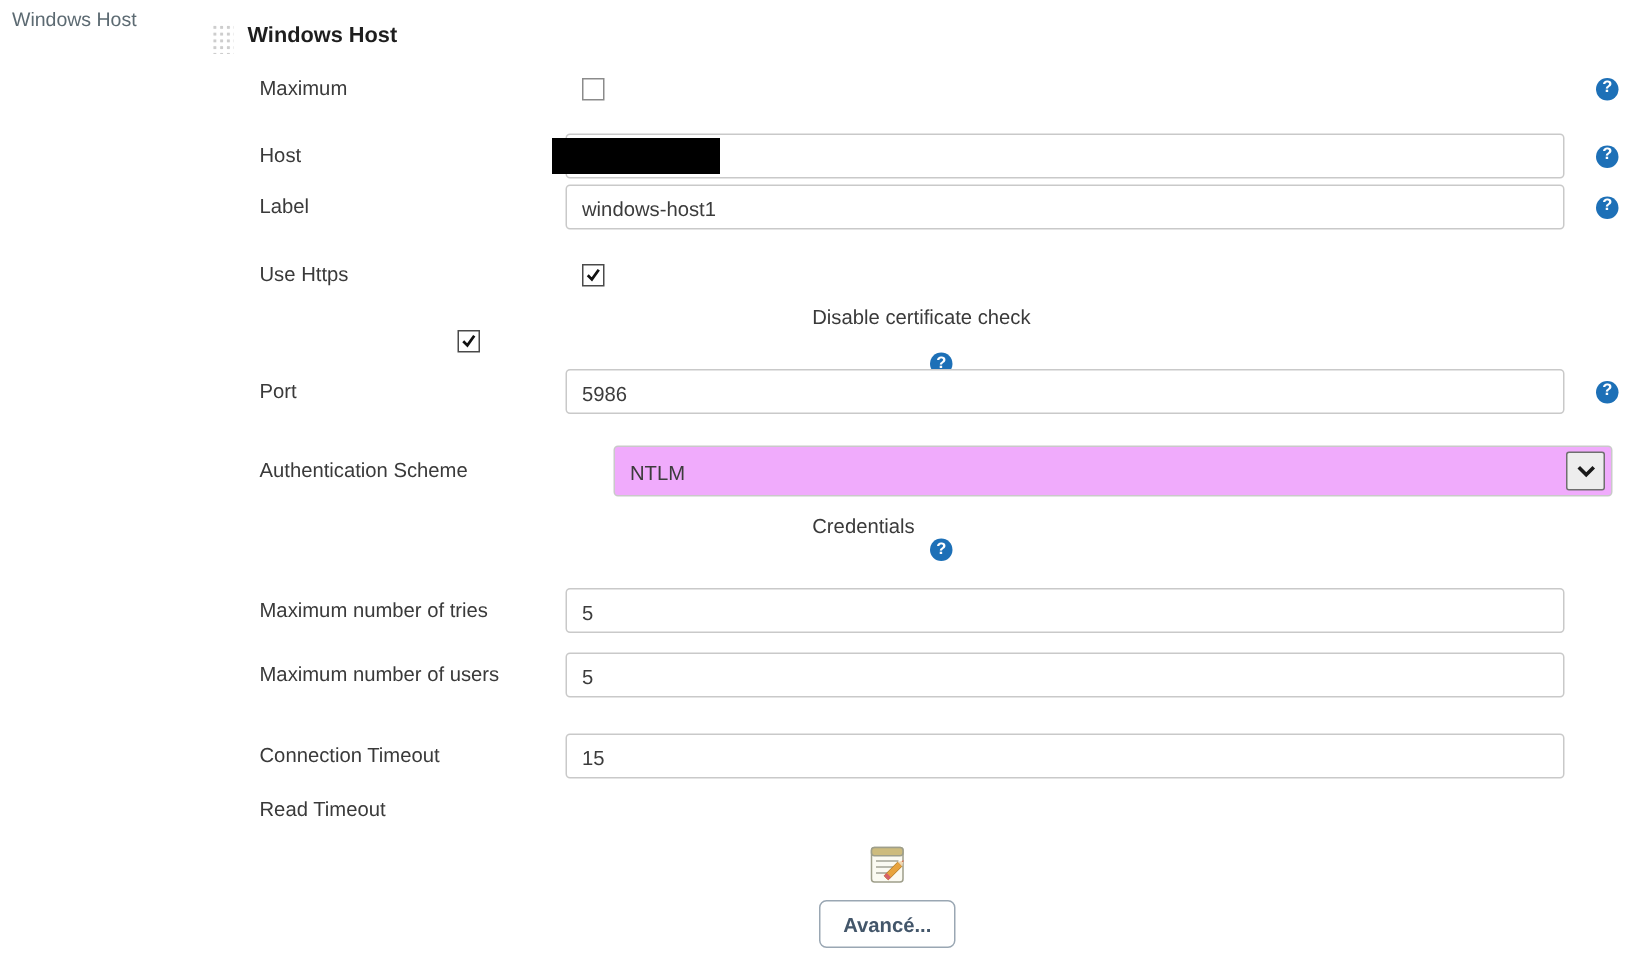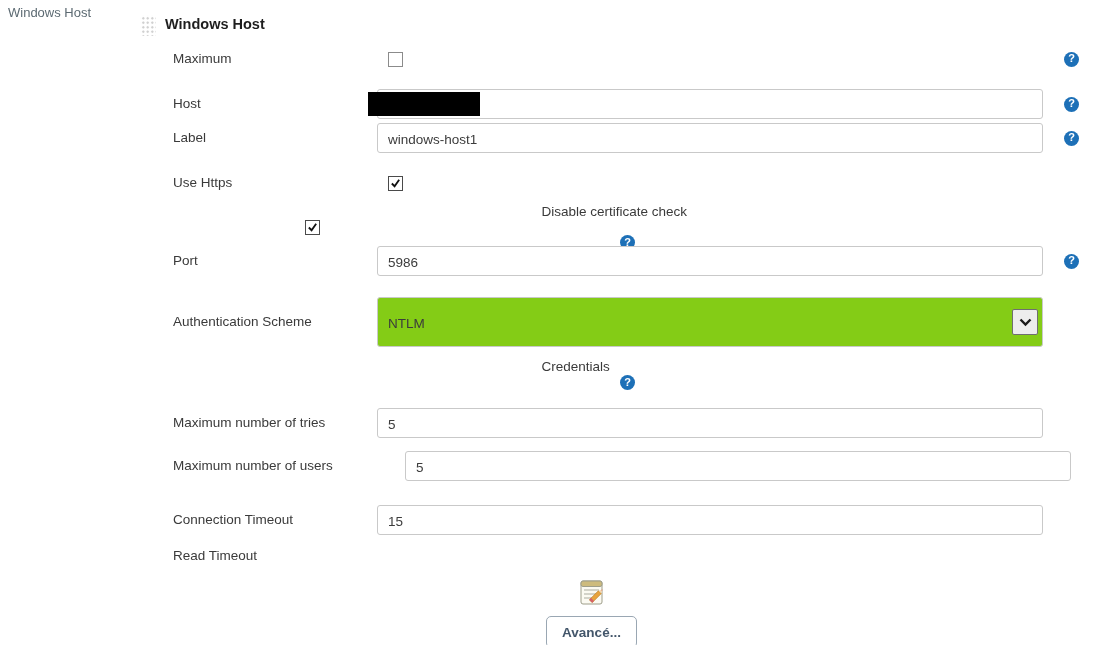--- a/index.html
+++ b/index.html
@@ -36,21 +36,21 @@
   input.text {
     width:100%; height:30px; border:1px solid #c9c9c9; border-radius:3px;
     padding:2px 10px 0 10px; font-size:13.5px; color:#3c3c3c; background:#fff;
     font-family:inherit; outline:none;
   }
   .redaction-host {
     position:absolute; left:11px; top:3px; width:112px; height:24px; background:#000;
   }
 
   .fakeselect {
-    height:50px; border:1px solid #c9c9c9; border-radius:3px; background:#84cc16;
+    height:34px; border:1px solid #c9c9c9; border-radius:3px; background:#f0abfc;
     display:flex; align-items:center; justify-content:space-between;
     padding:0 4px 0 10px; position:relative; cursor:default;
   }
   .fakeselect.full { width:100%; }
   .fakeselect.narrow { width:220px; }
   .fakeselect .sel-value { font-size:13.5px; color:#3c3c3c; padding-top:2px; }
   .select-btn {
     width:26px; height:26px; background:#ededed; border:1px solid #6f6f6f; border-radius:2px;
     display:flex; align-items:center; justify-content:center; flex-shrink:0;
   }
@@ -164,21 +164,21 @@
     <div class="col-control">
       <input class="text" type="text" value="5986" style="">
     </div>
     <div class="col-help">
       <span class="help">
           <span>?</span>
         </span>
     </div>
   </div>
 
-  <div class="row" style="margin-top:21px;">
+  <div class="row" style="margin-top:21px;gap:32px;">
     <div class="col-label">Authentication Scheme</div>
     <div class="col-control">
       <div class="fakeselect full">
         <span class="sel-value">NTLM</span>
         <span class="select-btn">
           <svg width="13" height="9" viewBox="0 0 13 9">
               <path d="M1.5 1.5 L6.5 6.5 L11.5 1.5" stroke="#1a1a1a" stroke-width="2.4" fill="none"></path>
             </svg>
         </span>
       </div>
@@ -196,21 +196,21 @@
   </div>
 
   <div class="row" style="margin-top:18px;">
     <div class="col-label">Maximum number of tries</div>
     <div class="col-control">
       <input class="text" type="text" value="5" style="">
     </div>
     <div class="col-help"></div>
   </div>
 
-  <div class="row" style="margin-top:13px;gap:28px;">
+  <div class="row" style="margin-top:13px;">
     <div class="col-label">Maximum number of users</div>
     <div class="col-control">
       <input class="text" type="text" value="5" style="">
     </div>
     <div class="col-help"></div>
   </div>
 
   <div class="row" style="margin-top:24px;">
     <div class="col-label">Connection Timeout</div>
     <div class="col-control">

